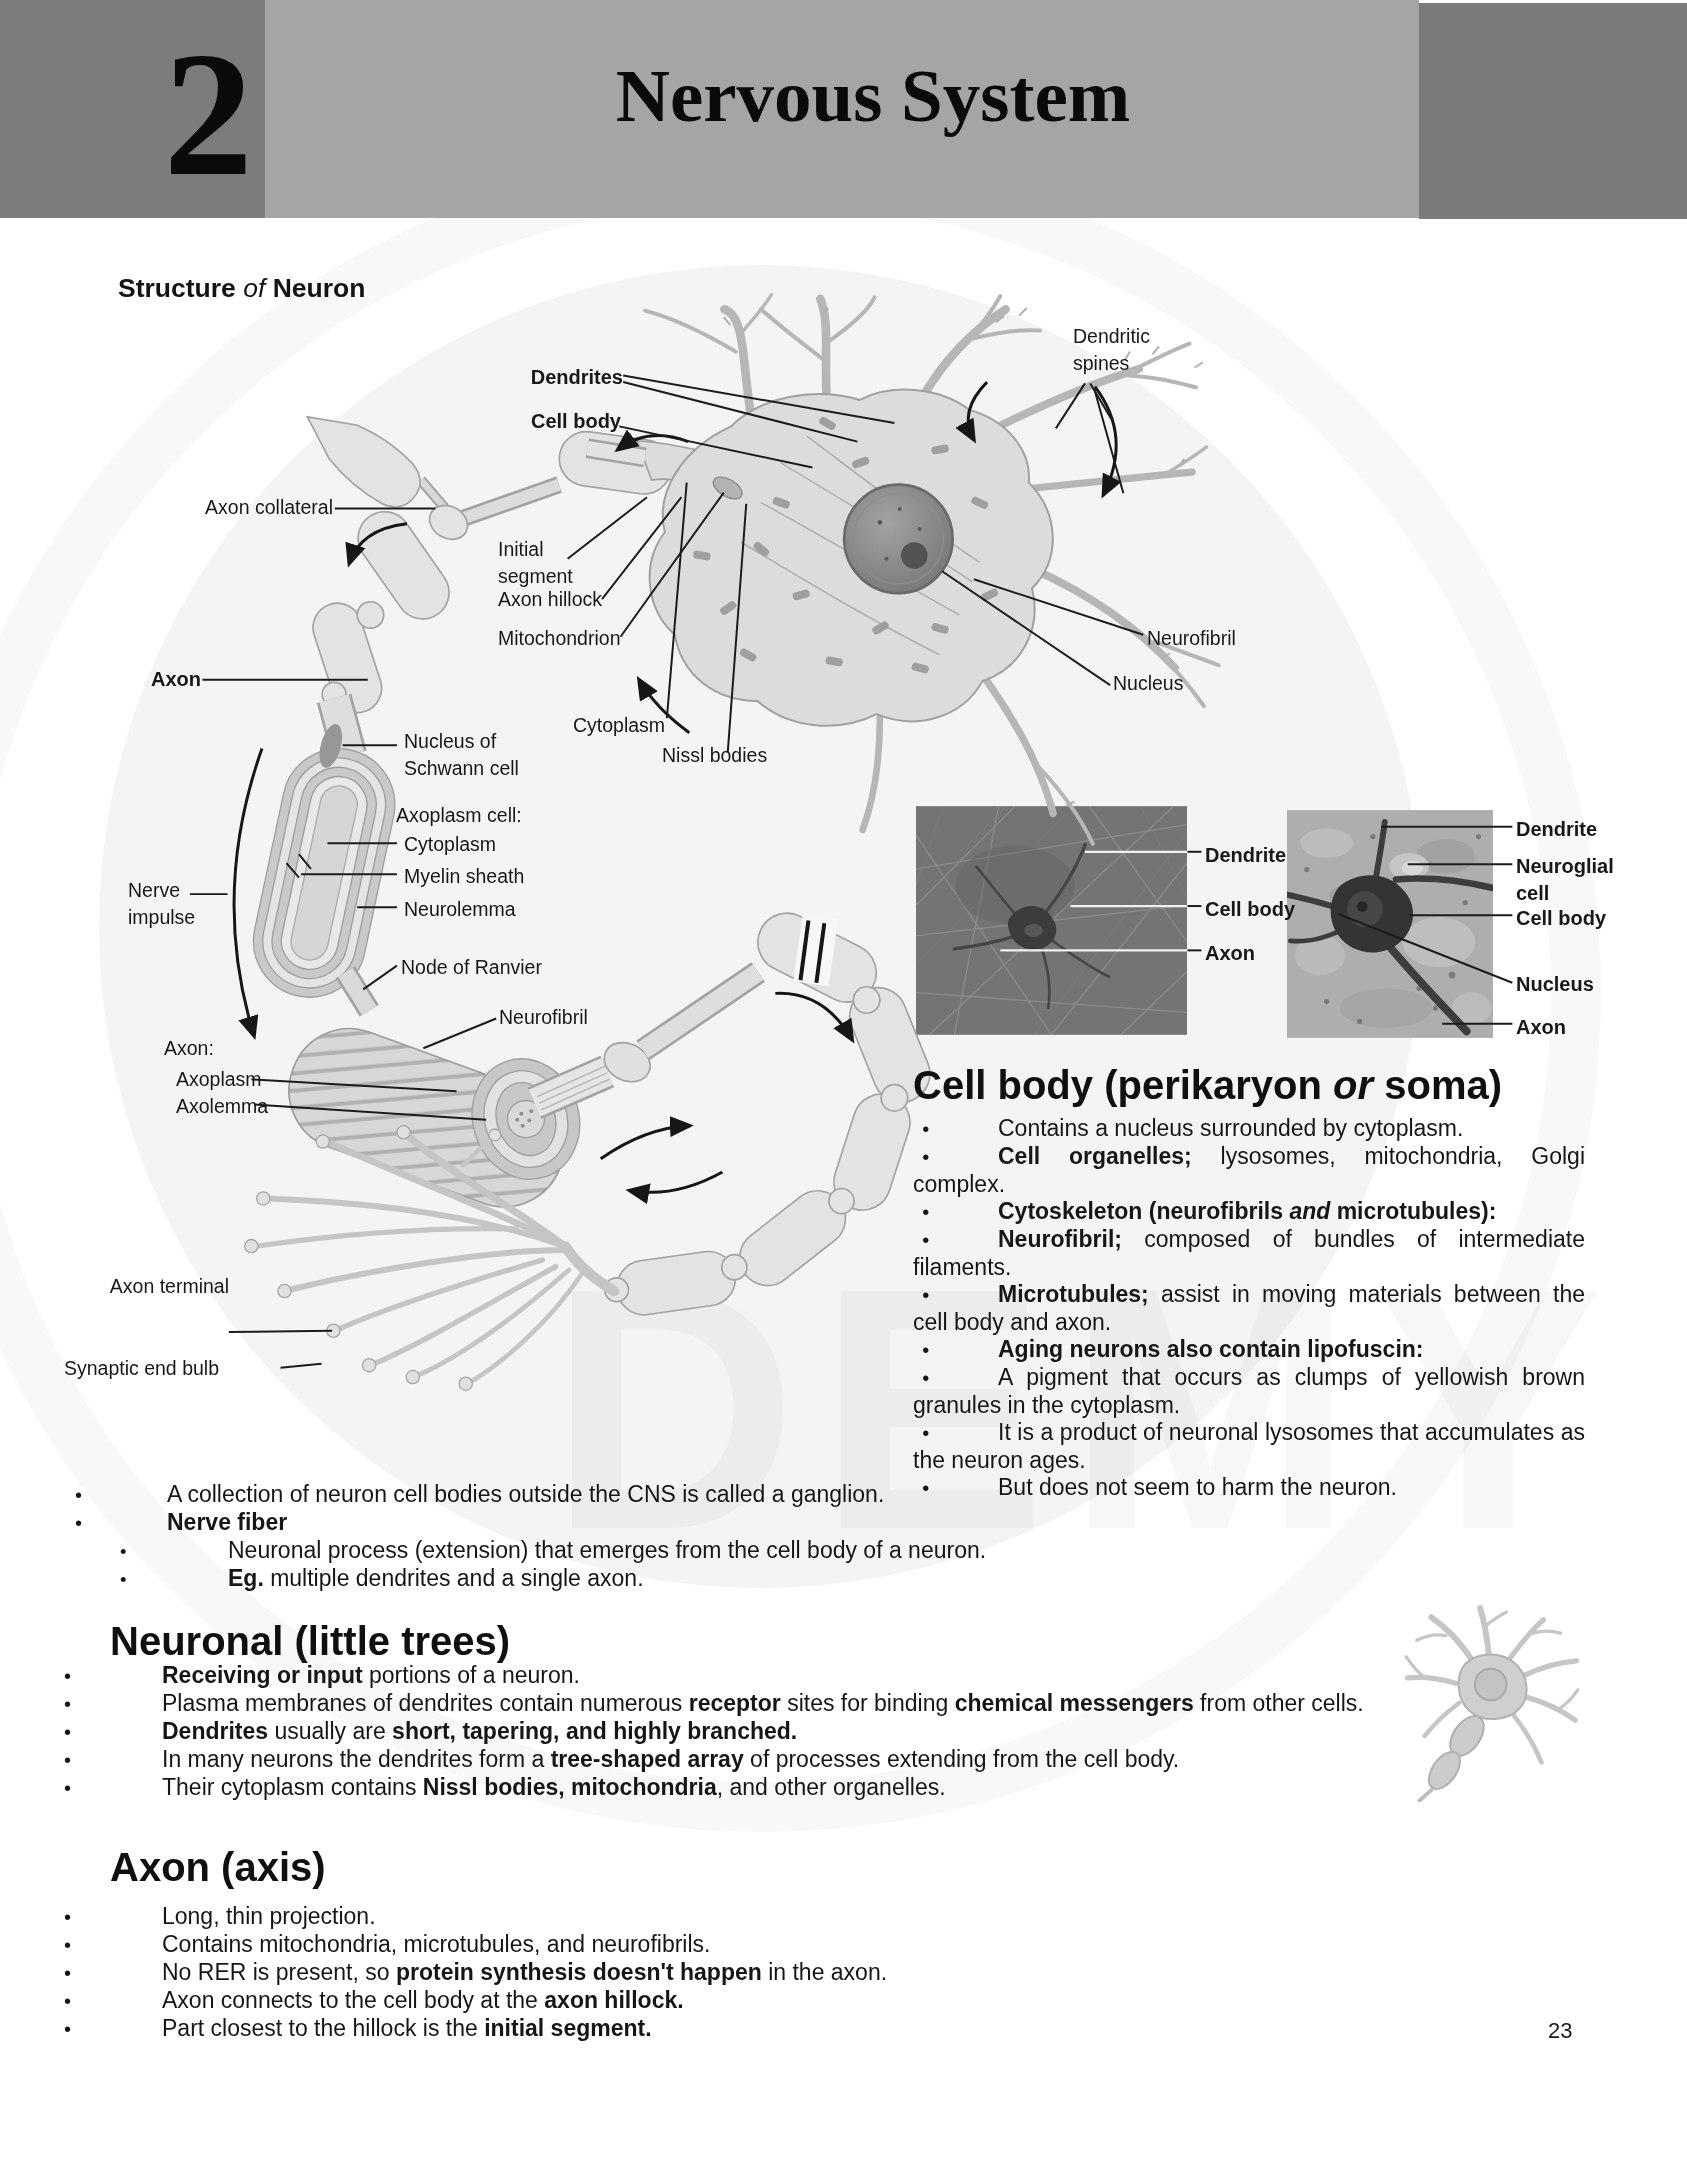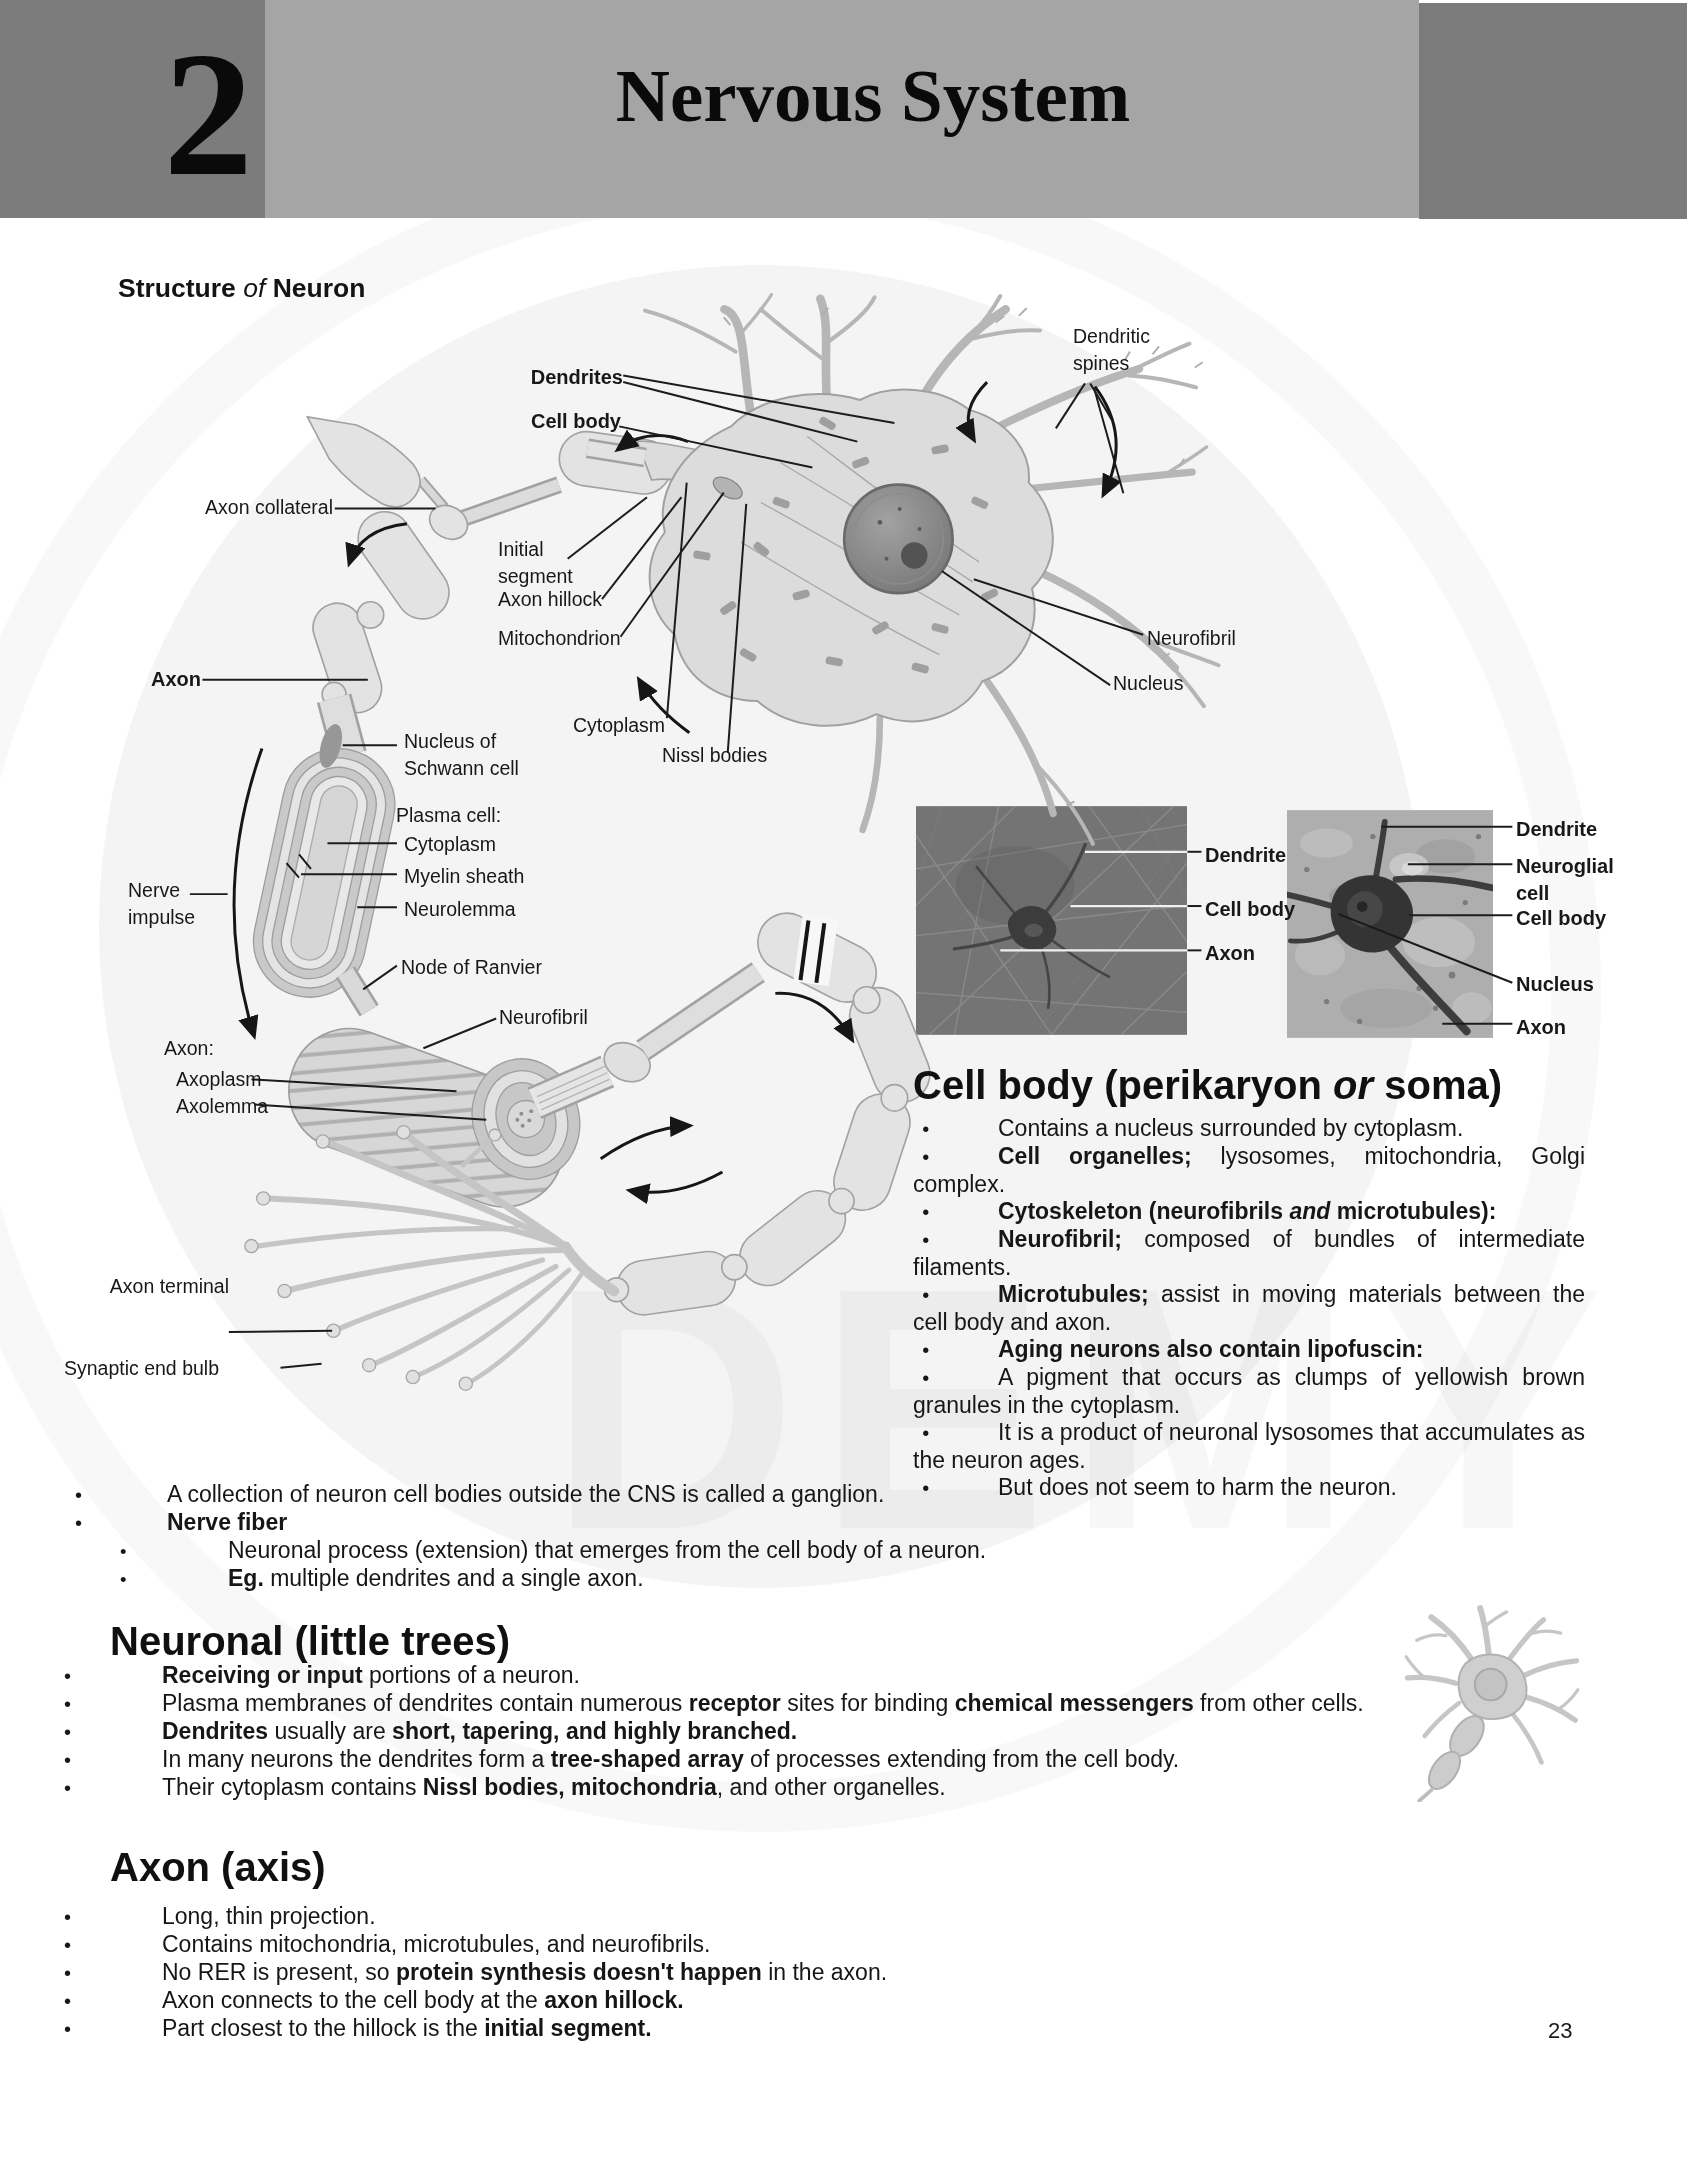--- a/index.html
+++ b/index.html
@@ -429,21 +429,21 @@
   <div class="flab ra" style="right:1354px; top:494px;">Axon collateral</div>
   <div class="flab wrap" style="left:498px; top:536px; width:103px;">Initial segment</div>
   <div class="flab" style="left:498px; top:586px;">Axon hillock</div>
   <div class="flab" style="left:498px; top:625px;">Mitochondrion</div>
   <div class="flab b ra" style="right:1486px; top:666px;">Axon</div>
   <div class="flab" style="left:573px; top:712px;">Cytoplasm</div>
   <div class="flab" style="left:626px; top:742px;margin-left:36px;">Nissl bodies</div>
   <div class="flab wrap" style="left:404px; top:728px; width:142px;">Nucleus of Schwann cell</div>
   <div class="flab" style="left:1147px; top:625px;">Neurofibril</div>
   <div class="flab" style="left:1113px; top:670px;">Nucleus</div>
-  <div class="flab" style="left:396px; top:802px;">Plasma cell:</div>
+  <div class="flab" style="left:396px; top:802px;">Axoplasm cell:</div>
   <div class="flab" style="left:404px; top:831px;">Cytoplasm</div>
   <div class="flab" style="left:404px; top:863px;">Myelin sheath</div>
   <div class="flab" style="left:404px; top:896px;">Neurolemma</div>
   <div class="flab wrap" style="left:128px; top:877px; width:96px;">Nerve impulse</div>
   <div class="flab" style="left:401px; top:954px;">Node of Ranvier</div>
   <div class="flab" style="left:499px; top:1004px;">Neurofibril</div>
   <div class="flab" style="left:164px; top:1035px;">Axon:</div>
   <div class="flab" style="left:176px; top:1066px;">Axoplasm</div>
   <div class="flab" style="left:176px; top:1093px;">Axolemma</div>
   <div class="flab ra" style="right:1458px; top:1273px;text-align:center;">Axon terminal</div>

